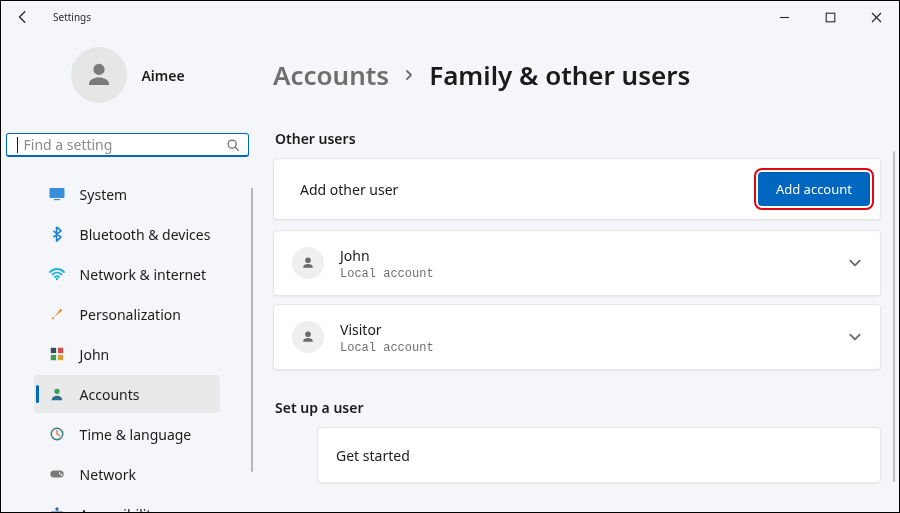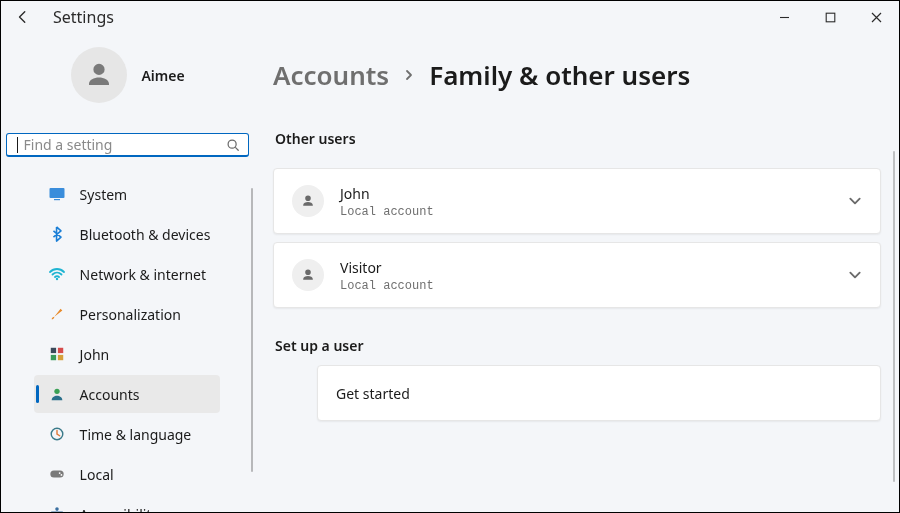--- a/index.html
+++ b/index.html
@@ -20,21 +20,21 @@
   body { background:#000; display:flex; align-items:flex-start; justify-content:flex-start; }
   .window {
     width:900px; height:513px; background:var(--bg); position:relative; overflow:hidden;
     border:1px solid #000;
   }
   
   .titlebar {
     height:32px; display:flex; align-items:center; padding:0 0 0 10px; position:relative;
   }
   .back-btn { width:24px; height:24px; display:flex; align-items:center; justify-content:center; border-radius:4px; color:#2b2b2b; }
-  .titlebar .title { margin-left:18px; font-size:16px; color:#2b2b2b; }
+  .titlebar .title { margin-left:18px; font-size:10px; color:#2b2b2b; }
   .win-controls { position:absolute; right:0; top:0; height:32px; display:flex; }
   .win-btn { width:46px; height:32px; display:flex; align-items:center; justify-content:center; color:#2b2b2b; }
   .win-btn svg { width:11px; height:11px; }
   
   .body { display:flex; height:calc(100% - 32px); }
   .sidebar { width:252px; padding:8px 14px 8px 14px; display:flex; flex-direction:column; position:relative;align-items:center; }
   .content { flex:1; padding:16px 18px 0 20px; position:relative; }
   .content-scroll-line { position:absolute; right:4px; top:118px; bottom:30px; width:2px; background:rgba(0,0,0,.22); border-radius:2px; }
   .sidebar-scroll-line { position:absolute; right:0; top:155px; bottom:40px; width:2px; background:rgba(0,0,0,.25); border-radius:2px; }
   
@@ -216,21 +216,21 @@
           <span>Time &amp; language</span>
         </div>
         <div class="nav-item">
           <span class="nicon">
               <svg viewBox="0 0 18 18" width="18" height="16">
                 <rect x="1.5" y="5" width="15" height="8" rx="4" fill="#7a7a7a"></rect>
                 <circle cx="12" cy="8" r="1" fill="#fff"></circle>
                 <circle cx="14" cy="10" r="1" fill="#fff"></circle>
               </svg>
             </span>
-          <span>Local</span>
+          <span>Network</span>
         </div>
         <div class="nav-item">
           <span class="nicon">
               <svg viewBox="0 0 18 18" width="16" height="16">
                 <circle cx="9" cy="3.5" r="2" fill="#3a6fa0"></circle>
                 <path d="M3 7h12M9 7v6m-3 3 3-3 3 3" fill="none" stroke="#3a6fa0" stroke-width="1.8" stroke-linecap="round"></path>
               </svg>
             </span>
           <span>Accessibility</span>
         </div>
@@ -244,20 +244,26 @@
         <span class="crumb-sep">
           <svg viewBox="0 0 12 12" width="12" height="12">
               <path d="M4 2l4 4-4 4" fill="none" stroke="#6f6f6f" stroke-width="1.8" stroke-linecap="round" stroke-linejoin="round"></path>
             </svg>
         </span>
         <span class="crumb-current">Family &amp; other users</span>
       </div>
 
       <div class="section-label">Other users</div>
 
+      <div class="card addrow">
+        <div class="grow">
+          <div class="title">Add other user</div>
+        </div>
+        <button class="add-btn highlight-ring">Add account</button>
+      </div>
 
       <div style="height:10px"></div>
 
       <div class="card user">
         <div class="person-badge">
           <svg viewBox="0 0 24 24">
               <path d="M12 12a4.2 4.2 0 1 0-4.2-4.2A4.2 4.2 0 0 0 12 12Zm0 1.6c-3.6 0-7.2 1.8-7.2 4.4v1h14.4v-1c0-2.6-3.6-4.4-7.2-4.4Z"></path>
             </svg>
         </div>
         <div class="grow">

